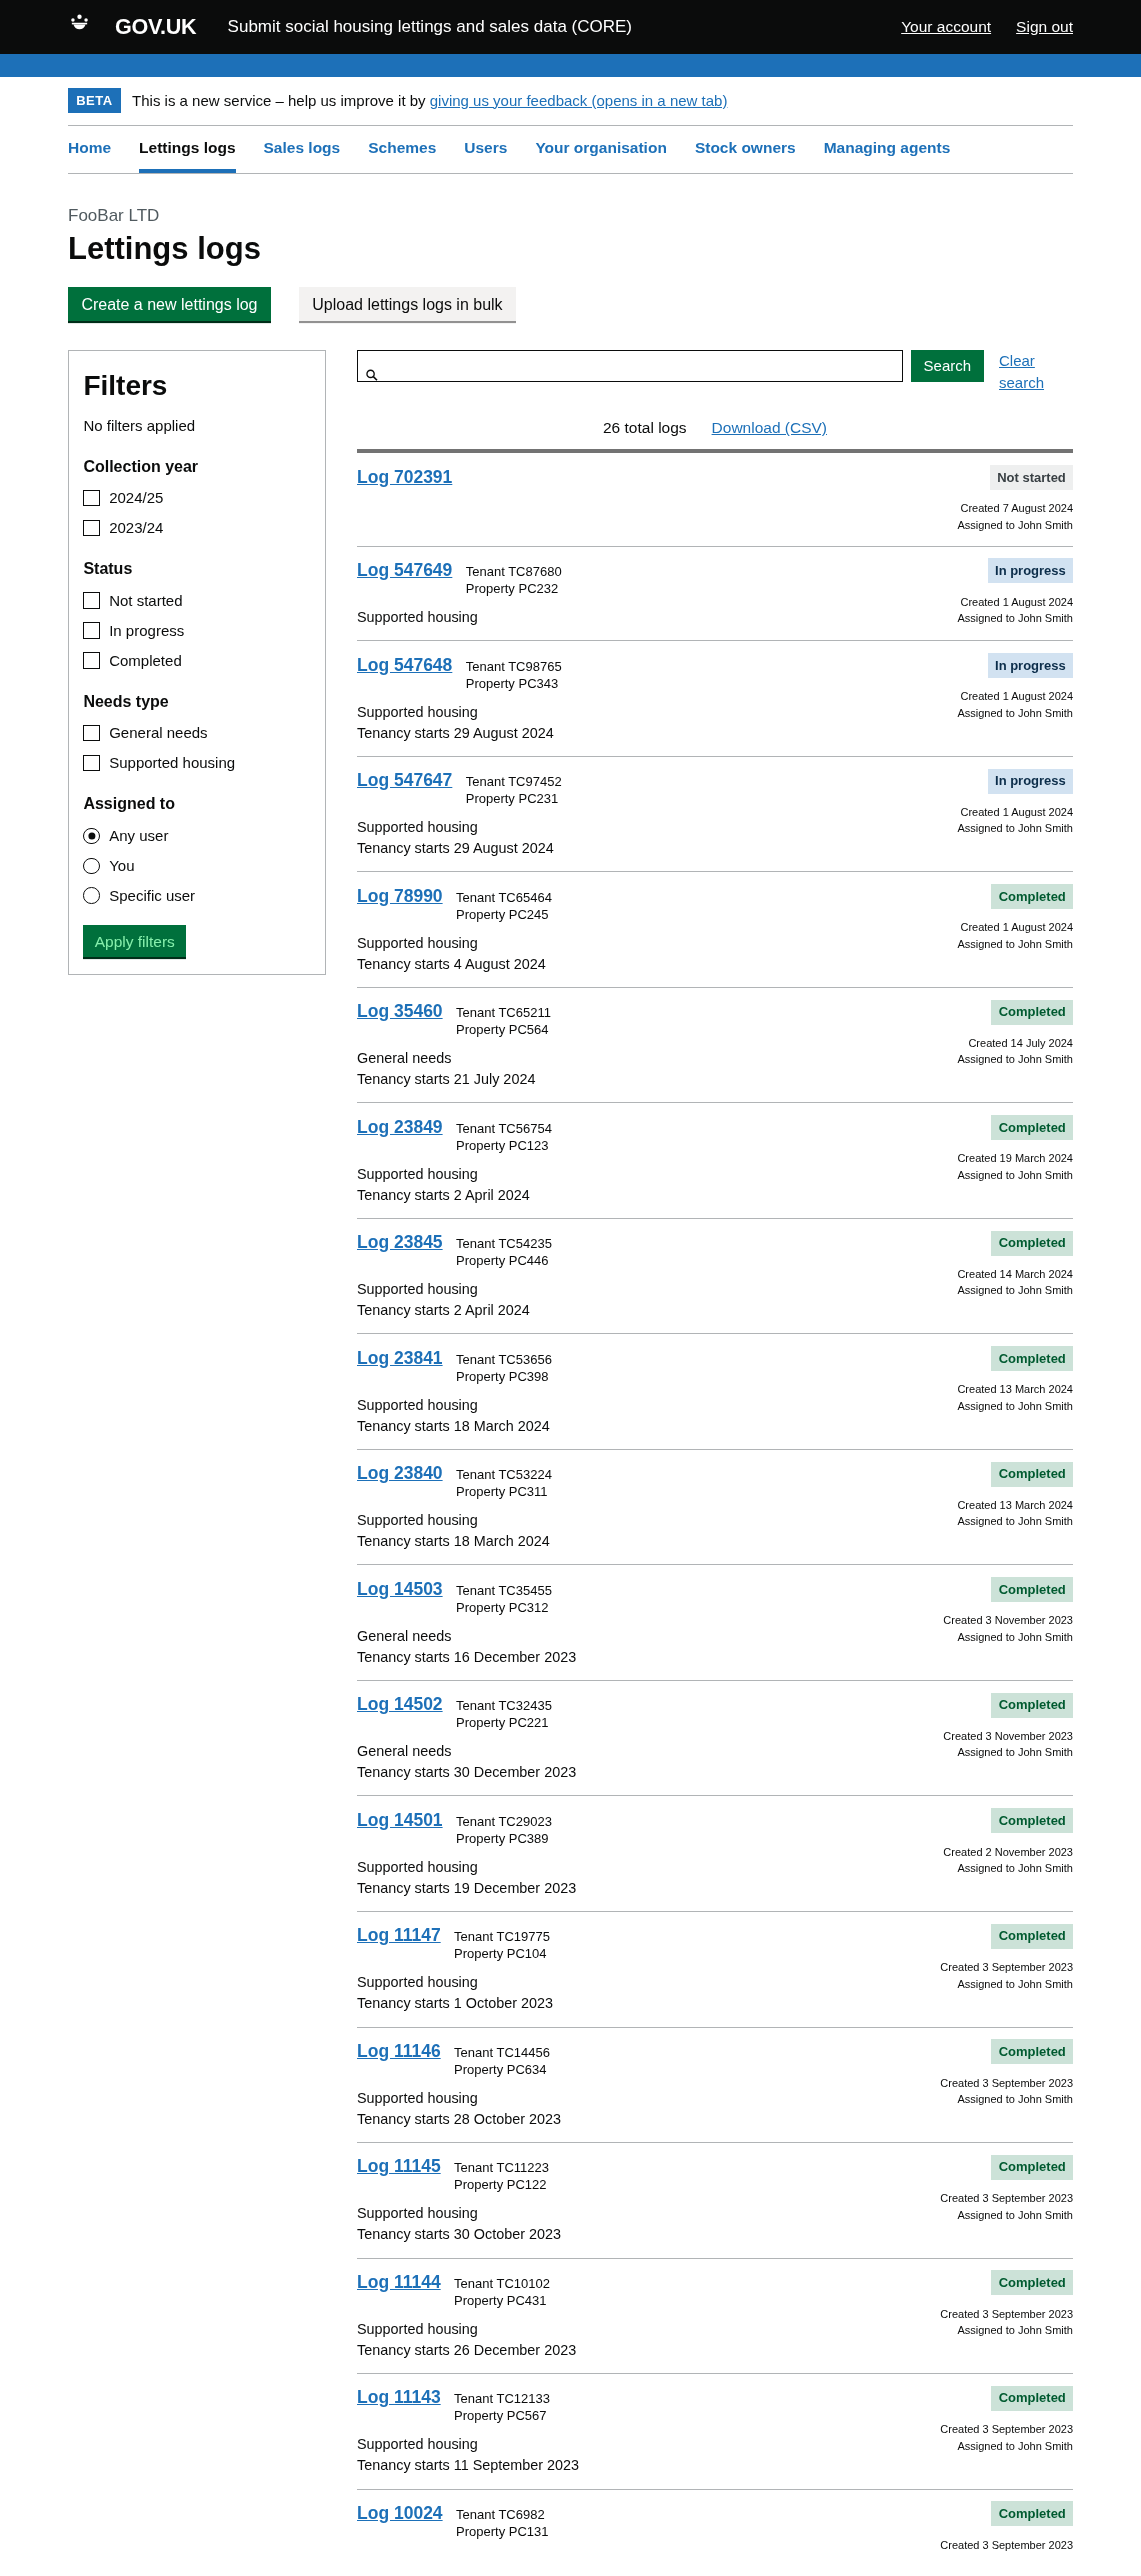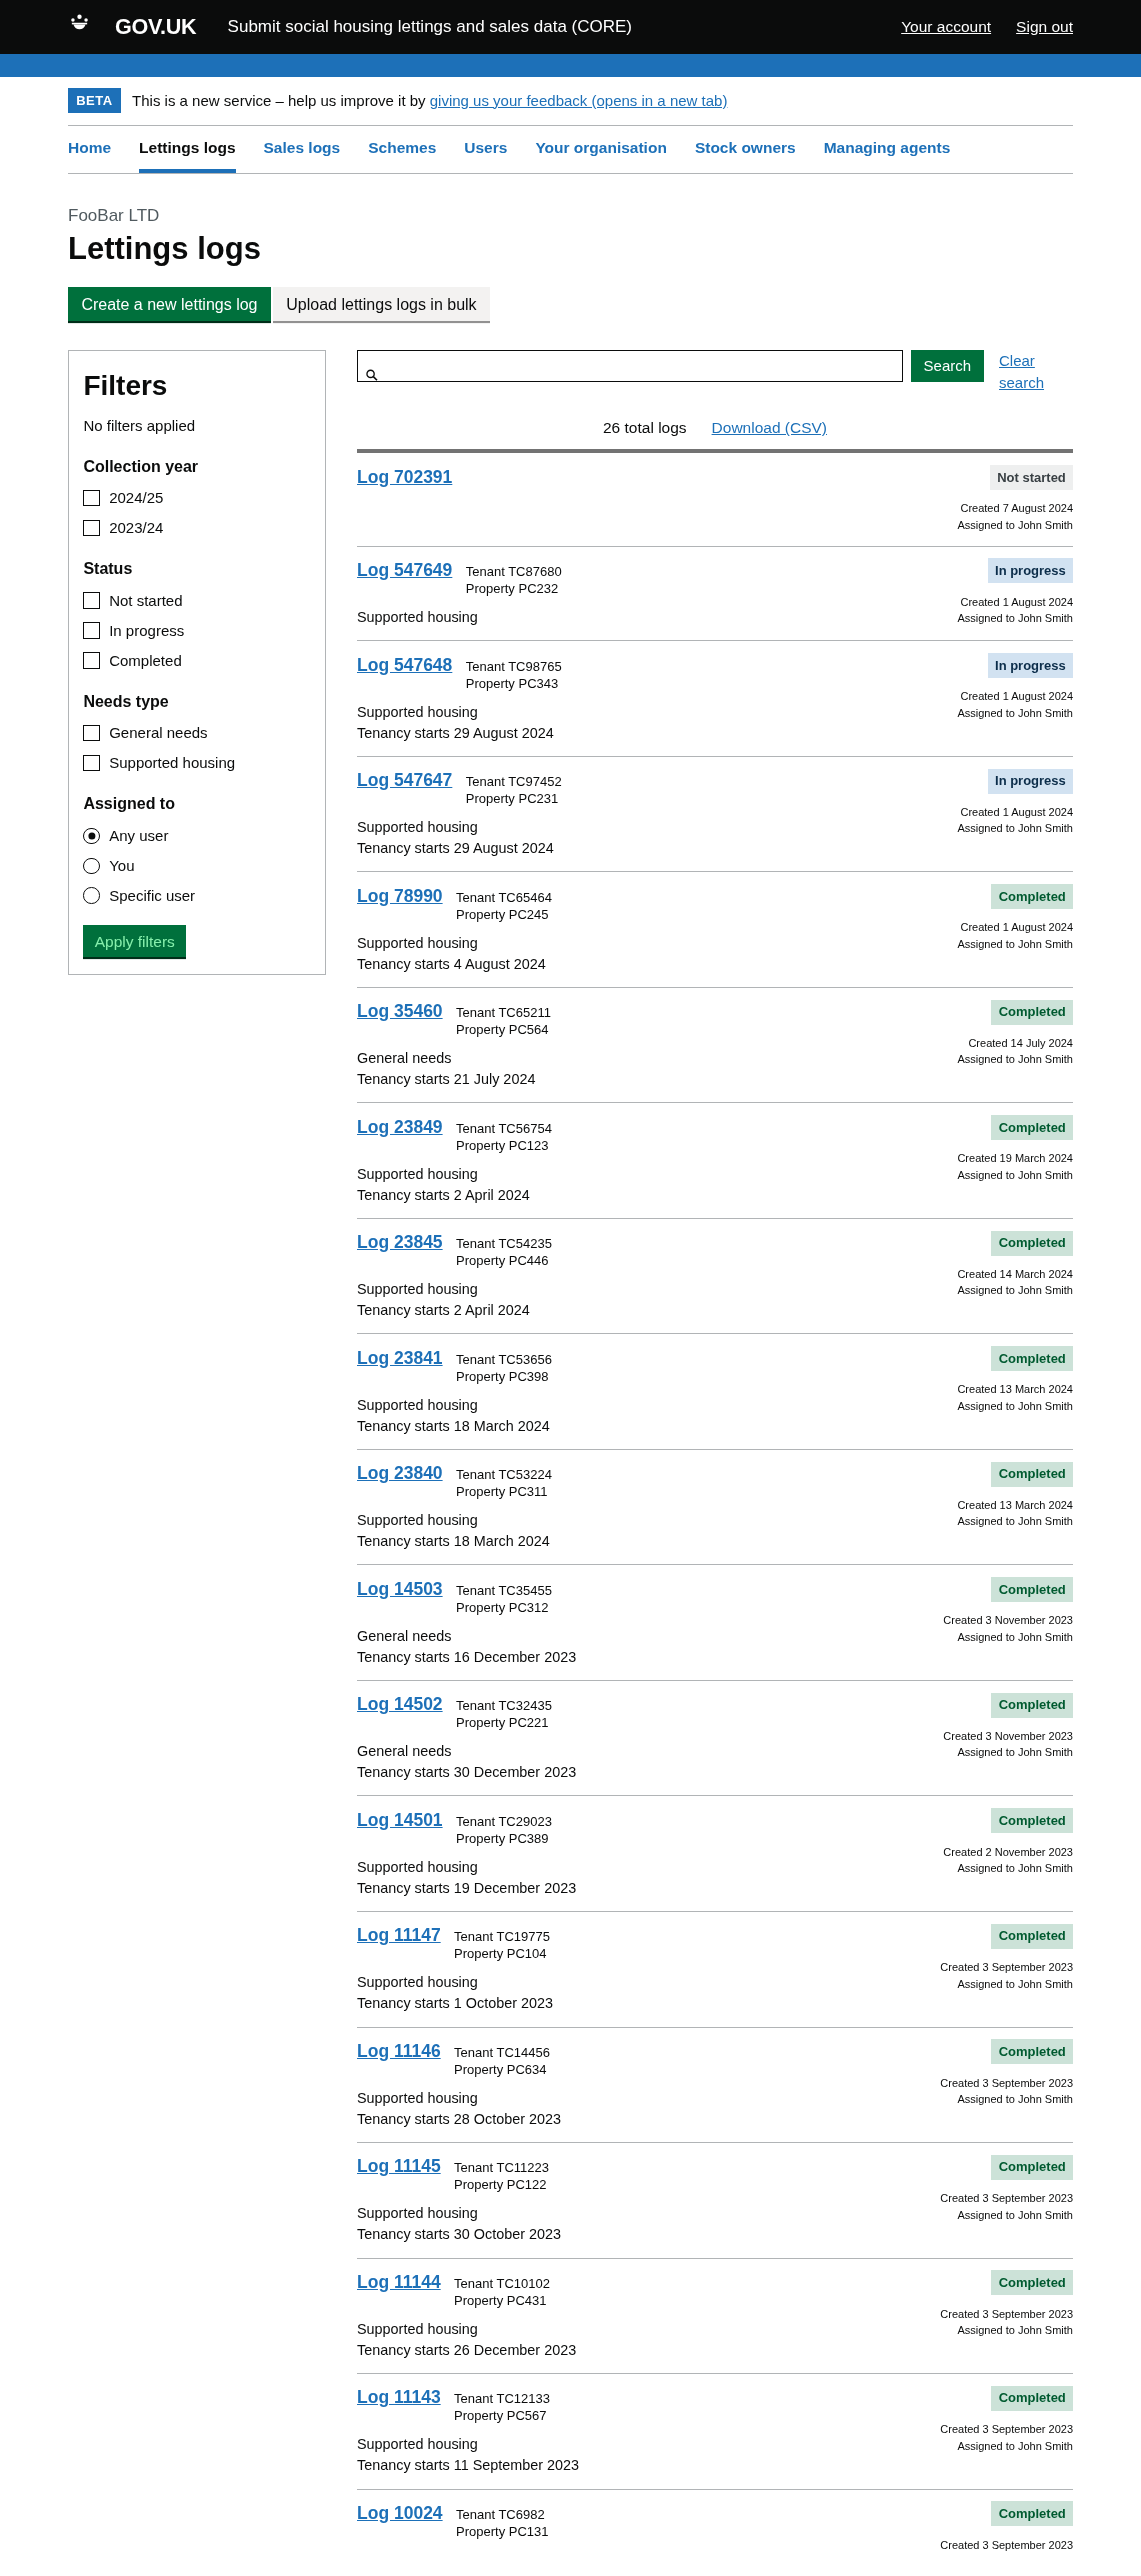--- a/index.html
+++ b/index.html
@@ -107,21 +107,21 @@
     color: #505a5f;
     margin-bottom: 4.1px;
   }
   h1.page-title {
     font-size: 31px;
     line-height: 1.1;
     margin: 2.1px 0 20.6px 0;
     font-weight: bold;
   }
 
-  .btn-row { display: flex; gap: 2px; margin-bottom: 29px; }
+  .btn-row { display: flex; gap: 28px; margin-bottom: 29px; }
   .btn {
     display: inline-block;
     font-size: 16px;
     font-weight: normal;
     padding: 8.8px 13.4px 7.2px 13.4px;
     border: none;
     cursor: pointer;
     text-decoration: none;
     font-family: "Liberation Sans", sans-serif;
   }

